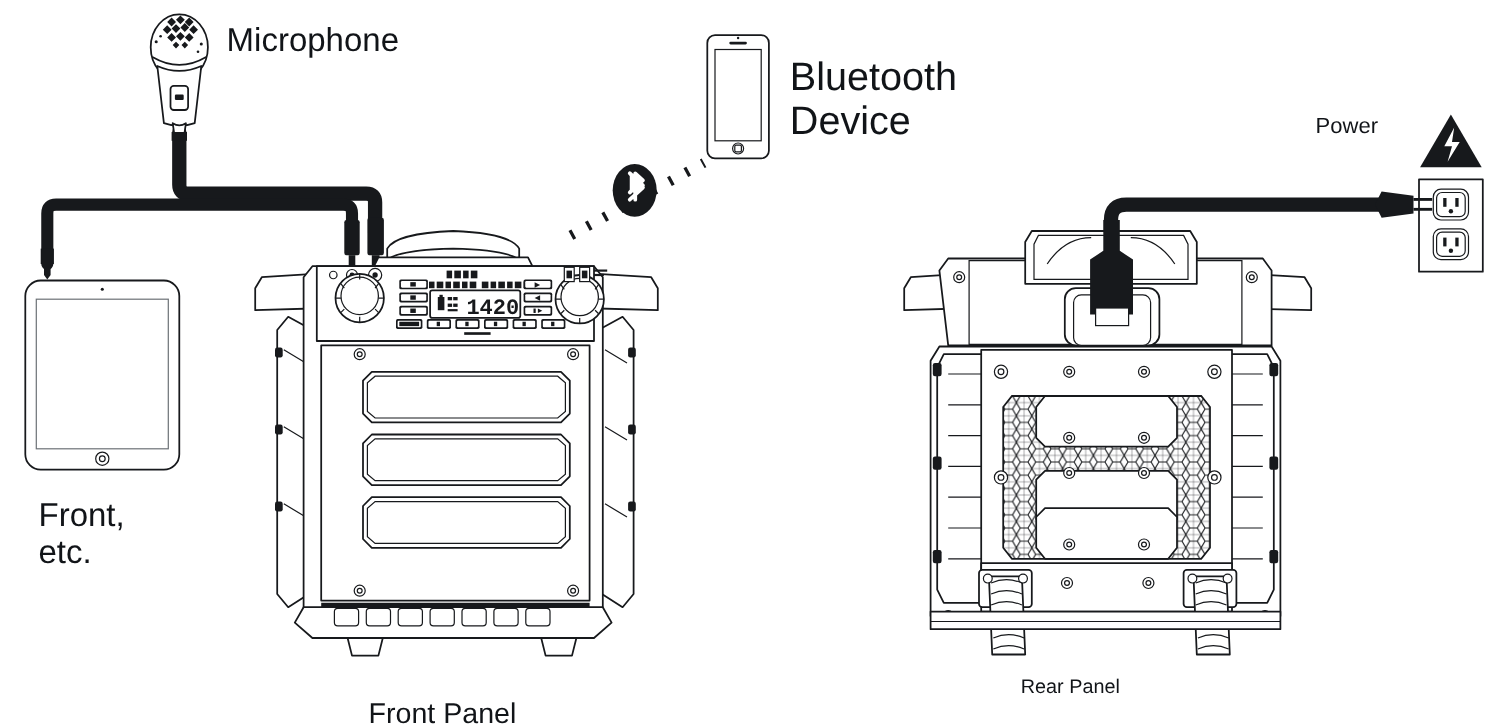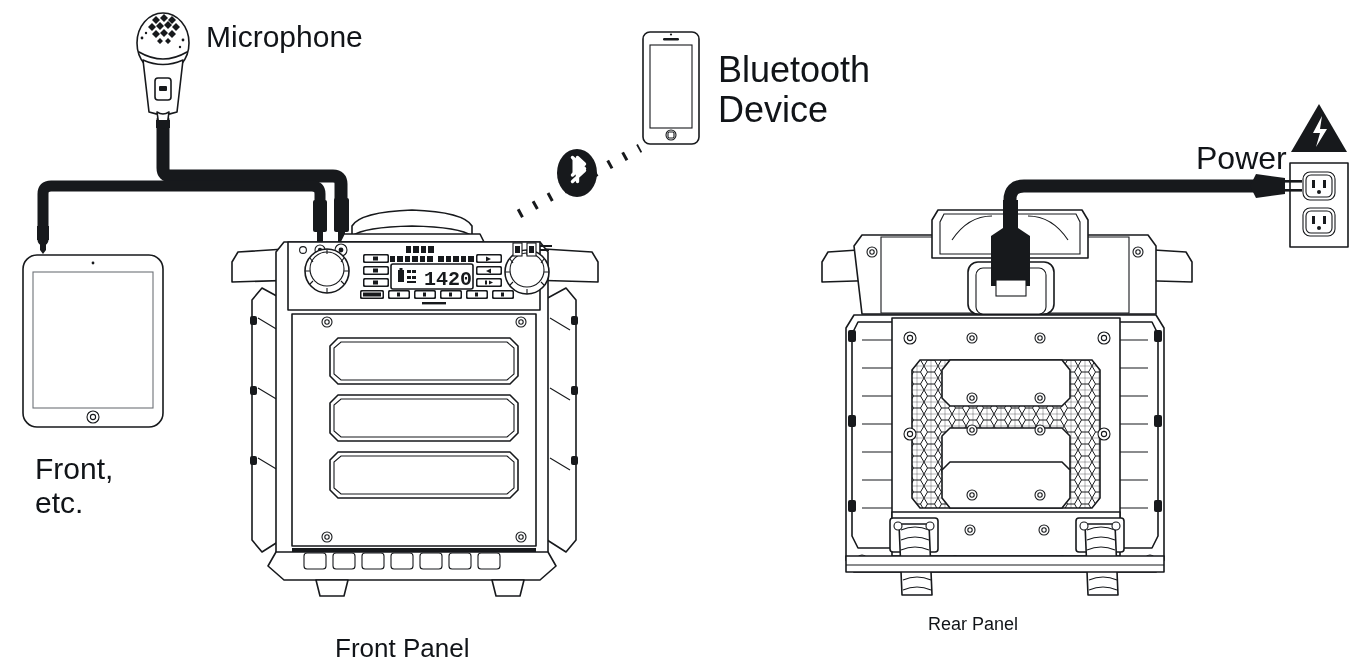--- a/index.html
+++ b/index.html
@@ -2,21 +2,21 @@
 <html><head>
 <meta charset="utf-8">
 <style>
   html,body{margin:0;padding:0;background:#ffffff;}
   body{width:1356px;height:659px;position:relative;overflow:hidden;
        font-family:"Liberation Sans",sans-serif;color:#111418;}
   .stage{position:absolute;left:0;top:0;width:1356px;height:659px;text-decoration:underline;}
   .lbl{position:absolute;white-space:pre;line-height:1.12;font-weight:400;}
   #lbl-microphone{left:206px;top:20px;font-size:30px;}
   #lbl-bluetooth{left:718px;top:50px;font-size:36px;}
-  #lbl-power{left:1196px;top:104px;font-size:32px;margin-top:37px;}
+  #lbl-power{left:1196px;top:104px;font-size:20px;}
   #lbl-tablet{left:35px;top:452px;font-size:30px;}
   #lbl-front{left:335px;top:634px;font-size:26px;}
   #lbl-rear{left:928px;top:614px;font-size:18px;}
   svg{position:absolute;left:0;top:0;}
   .ln{fill:none;stroke:#17191c;stroke-width:1.6;stroke-linejoin:round;stroke-linecap:round;}
   .ln-t{fill:none;stroke:#17191c;stroke-width:1.1;}
   .ln-h{fill:none;stroke:#6d7277;stroke-width:1.1;}
   .fillw{fill:#ffffff;}
   .fillk{fill:#17191c;}
   .cab{fill:none;stroke:#17191c;stroke-width:13;stroke-linecap:round;stroke-linejoin:round;}

